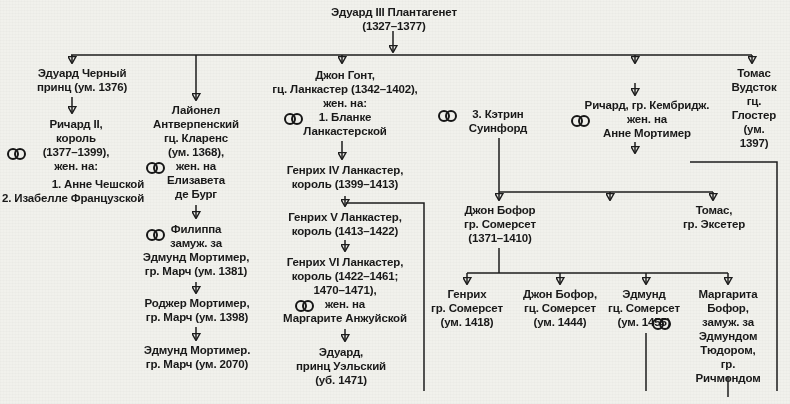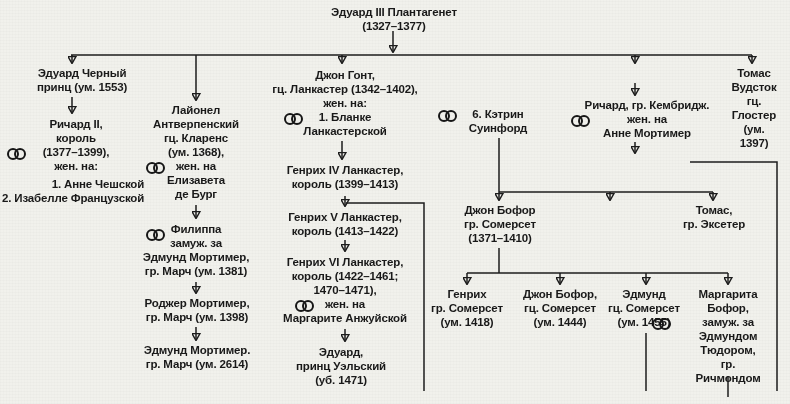--- a/index.html
+++ b/index.html
@@ -87,21 +87,21 @@
     <path d="M752,55 V63" marker-end="url(#arr)"></path>
 
     <path d="M646,333 V391"></path>
     <path d="M728,376 V397"></path>
   </svg>
 
   <div class="node" style="left:394px;top:5px">Эдуард III Плантагенет
 (1327–1377)</div>
 
   <div class="node" style="left:82px;top:66px">Эдуард Черный
-принц (ум. 1553)</div>
+принц (ум. 1376)</div>
   <div class="node" style="left:76px;top:117px">Ричард II,
 король
 (1377–1399),
 жен. на:</div>
   <div class="node left" style="left:2px;top:177px">1. Анне Чешской
 2. Изабелле Французской</div>
 
   <div class="node" style="left:196px;top:103px">Лайонел
 Антверпенский
 гц. Кларенс
@@ -109,28 +109,28 @@
 жен. на
 Елизавета
 де Бург</div>
   <div class="node" style="left:196px;top:222px">Филиппа
 замуж. за
 Эдмунд Мортимер,
 гр. Марч (ум. 1381)</div>
   <div class="node" style="left:197px;top:296px">Роджер Мортимер,
 гр. Марч (ум. 1398)</div>
   <div class="node" style="left:197px;top:343px">Эдмунд Мортимер.
-гр. Марч (ум. 2614)</div>
+гр. Марч (ум. 2070)</div>
 
   <div class="node" style="left:345px;top:68px">Джон Гонт,
 гц. Ланкастер (1342–1402),
 жен. на:
 1. Бланке
 Ланкастерской</div>
-  <div class="node" style="left:498px;top:107px">6. Кэтрин
+  <div class="node" style="left:498px;top:107px">3. Кэтрин
 Суинфорд</div>
   <div class="node" style="left:345px;top:163px">Генрих IV Ланкастер,
 король (1399–1413)</div>
   <div class="node" style="left:345px;top:210px">Генрих V Ланкастер,
 король (1413–1422)</div>
   <div class="node" style="left:345px;top:255px">Генрих VI Ланкастер,
 король (1422–1461;
 1470–1471),
 жен. на
 Маргарите Анжуйской</div>

